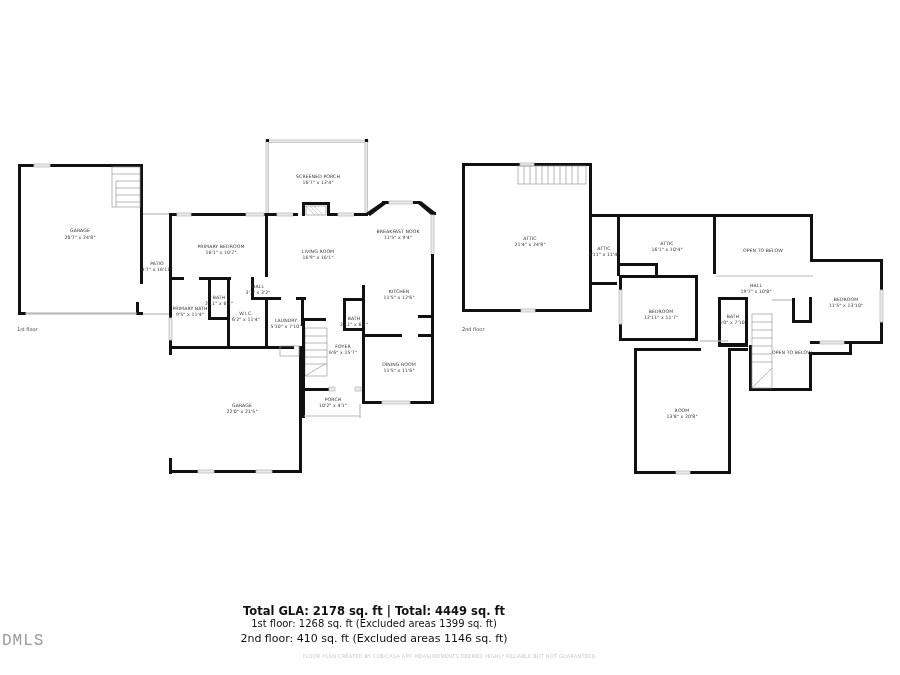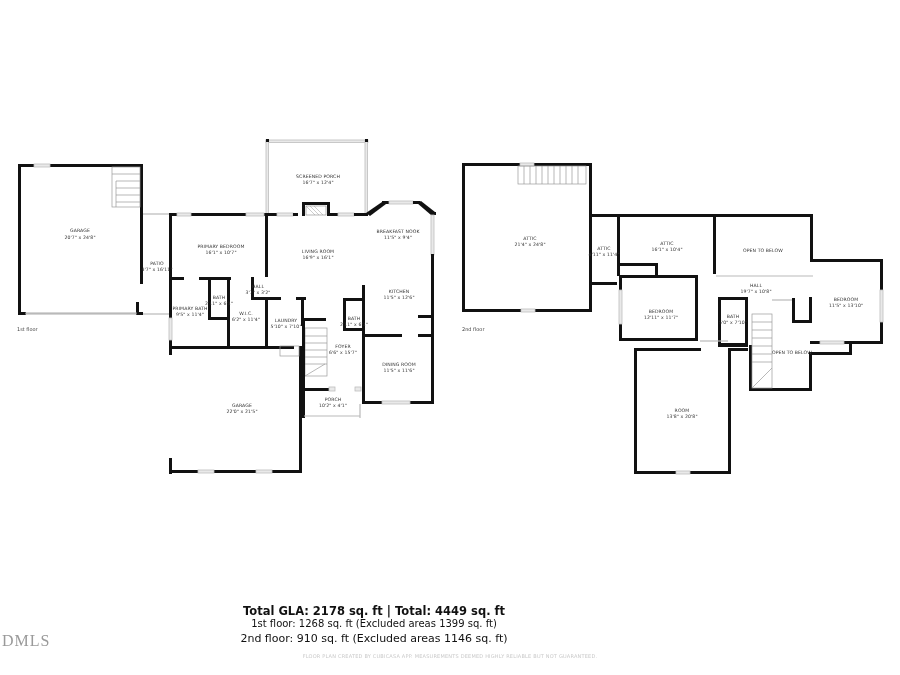--- a/index.html
+++ b/index.html
@@ -9,21 +9,21 @@
   .thin { stroke:#b9b9b9; stroke-width:1.2; fill:none; }
   .win { fill:#e9e9e9; stroke:#bdbdbd; stroke-width:0.8; }
   .stair { stroke:#9a9a9a; stroke-width:0.7; fill:none; }
   .lbl { font-family:"DejaVu Sans", sans-serif; font-size:4.6px; fill:#333; text-anchor:middle; letter-spacing:0.1px; }
   .floor-lbl { font-family:"DejaVu Sans", sans-serif; font-size:5px; fill:#444; }
   .summary { position:absolute; left:0; width:748px; text-align:center; color:#111; }
   .s1 { top:604px; font-size:11.5px; font-weight:bold; }
   .s2 { top:618px; font-size:10px; }
   .s3 { top:632px; font-size:11px; }
   .disclaimer { position:absolute; top:653px; left:0; width:900px; text-align:center; font-size:5px; color:#c9c9c9; letter-spacing:0.2px; }
-  .mls { position:absolute; left:2px; top:632px; font-size:16px; color:#9a9a9a; letter-spacing:1px; font-family:Liberation Serif, serif; font-weight:300; }
+  .mls { position:absolute; left:2px; top:632px; font-size:16px; color:#9a9a9a; letter-spacing:1px; font-family:Liberation Mono, monospace; font-weight:300; }
 </style>
 </head>
 <body>
 
 <svg id="plan" viewBox="0 0 900 600" xmlns="http://www.w3.org/2000/svg">
 
   <g>
 
     <g>
       <rect class="w" x="18" y="164" width="3" height="150"></rect>
@@ -303,15 +303,15 @@
       <text class="lbl" x="792" y="354">OPEN TO BELOW</text>
       <text class="lbl" x="682" y="412">ROOM</text>
       <text class="lbl" x="682" y="418">13'8" x 20'8"</text>
     </g>
     <text class="floor-lbl" x="462" y="331">2nd floor</text>
   </g>
 </svg>
 
 <div class="summary s1">Total GLA: 2178 sq. ft | Total: 4449 sq. ft</div>
 <div class="summary s2">1st floor: 1268 sq. ft (Excluded areas 1399 sq. ft)</div>
-<div class="summary s3">2nd floor: 910 sq. ft (Excluded areas 1146 sq. ft)</div>
+<div class="summary s3">2nd floor: 410 sq. ft (Excluded areas 1146 sq. ft)</div>
 <div class="disclaimer">FLOOR PLAN CREATED BY CUBICASA APP. MEASUREMENTS DEEMED HIGHLY RELIABLE BUT NOT GUARANTEED.</div>
 <div class="mls">DMLS</div>
 
 </body></html>

